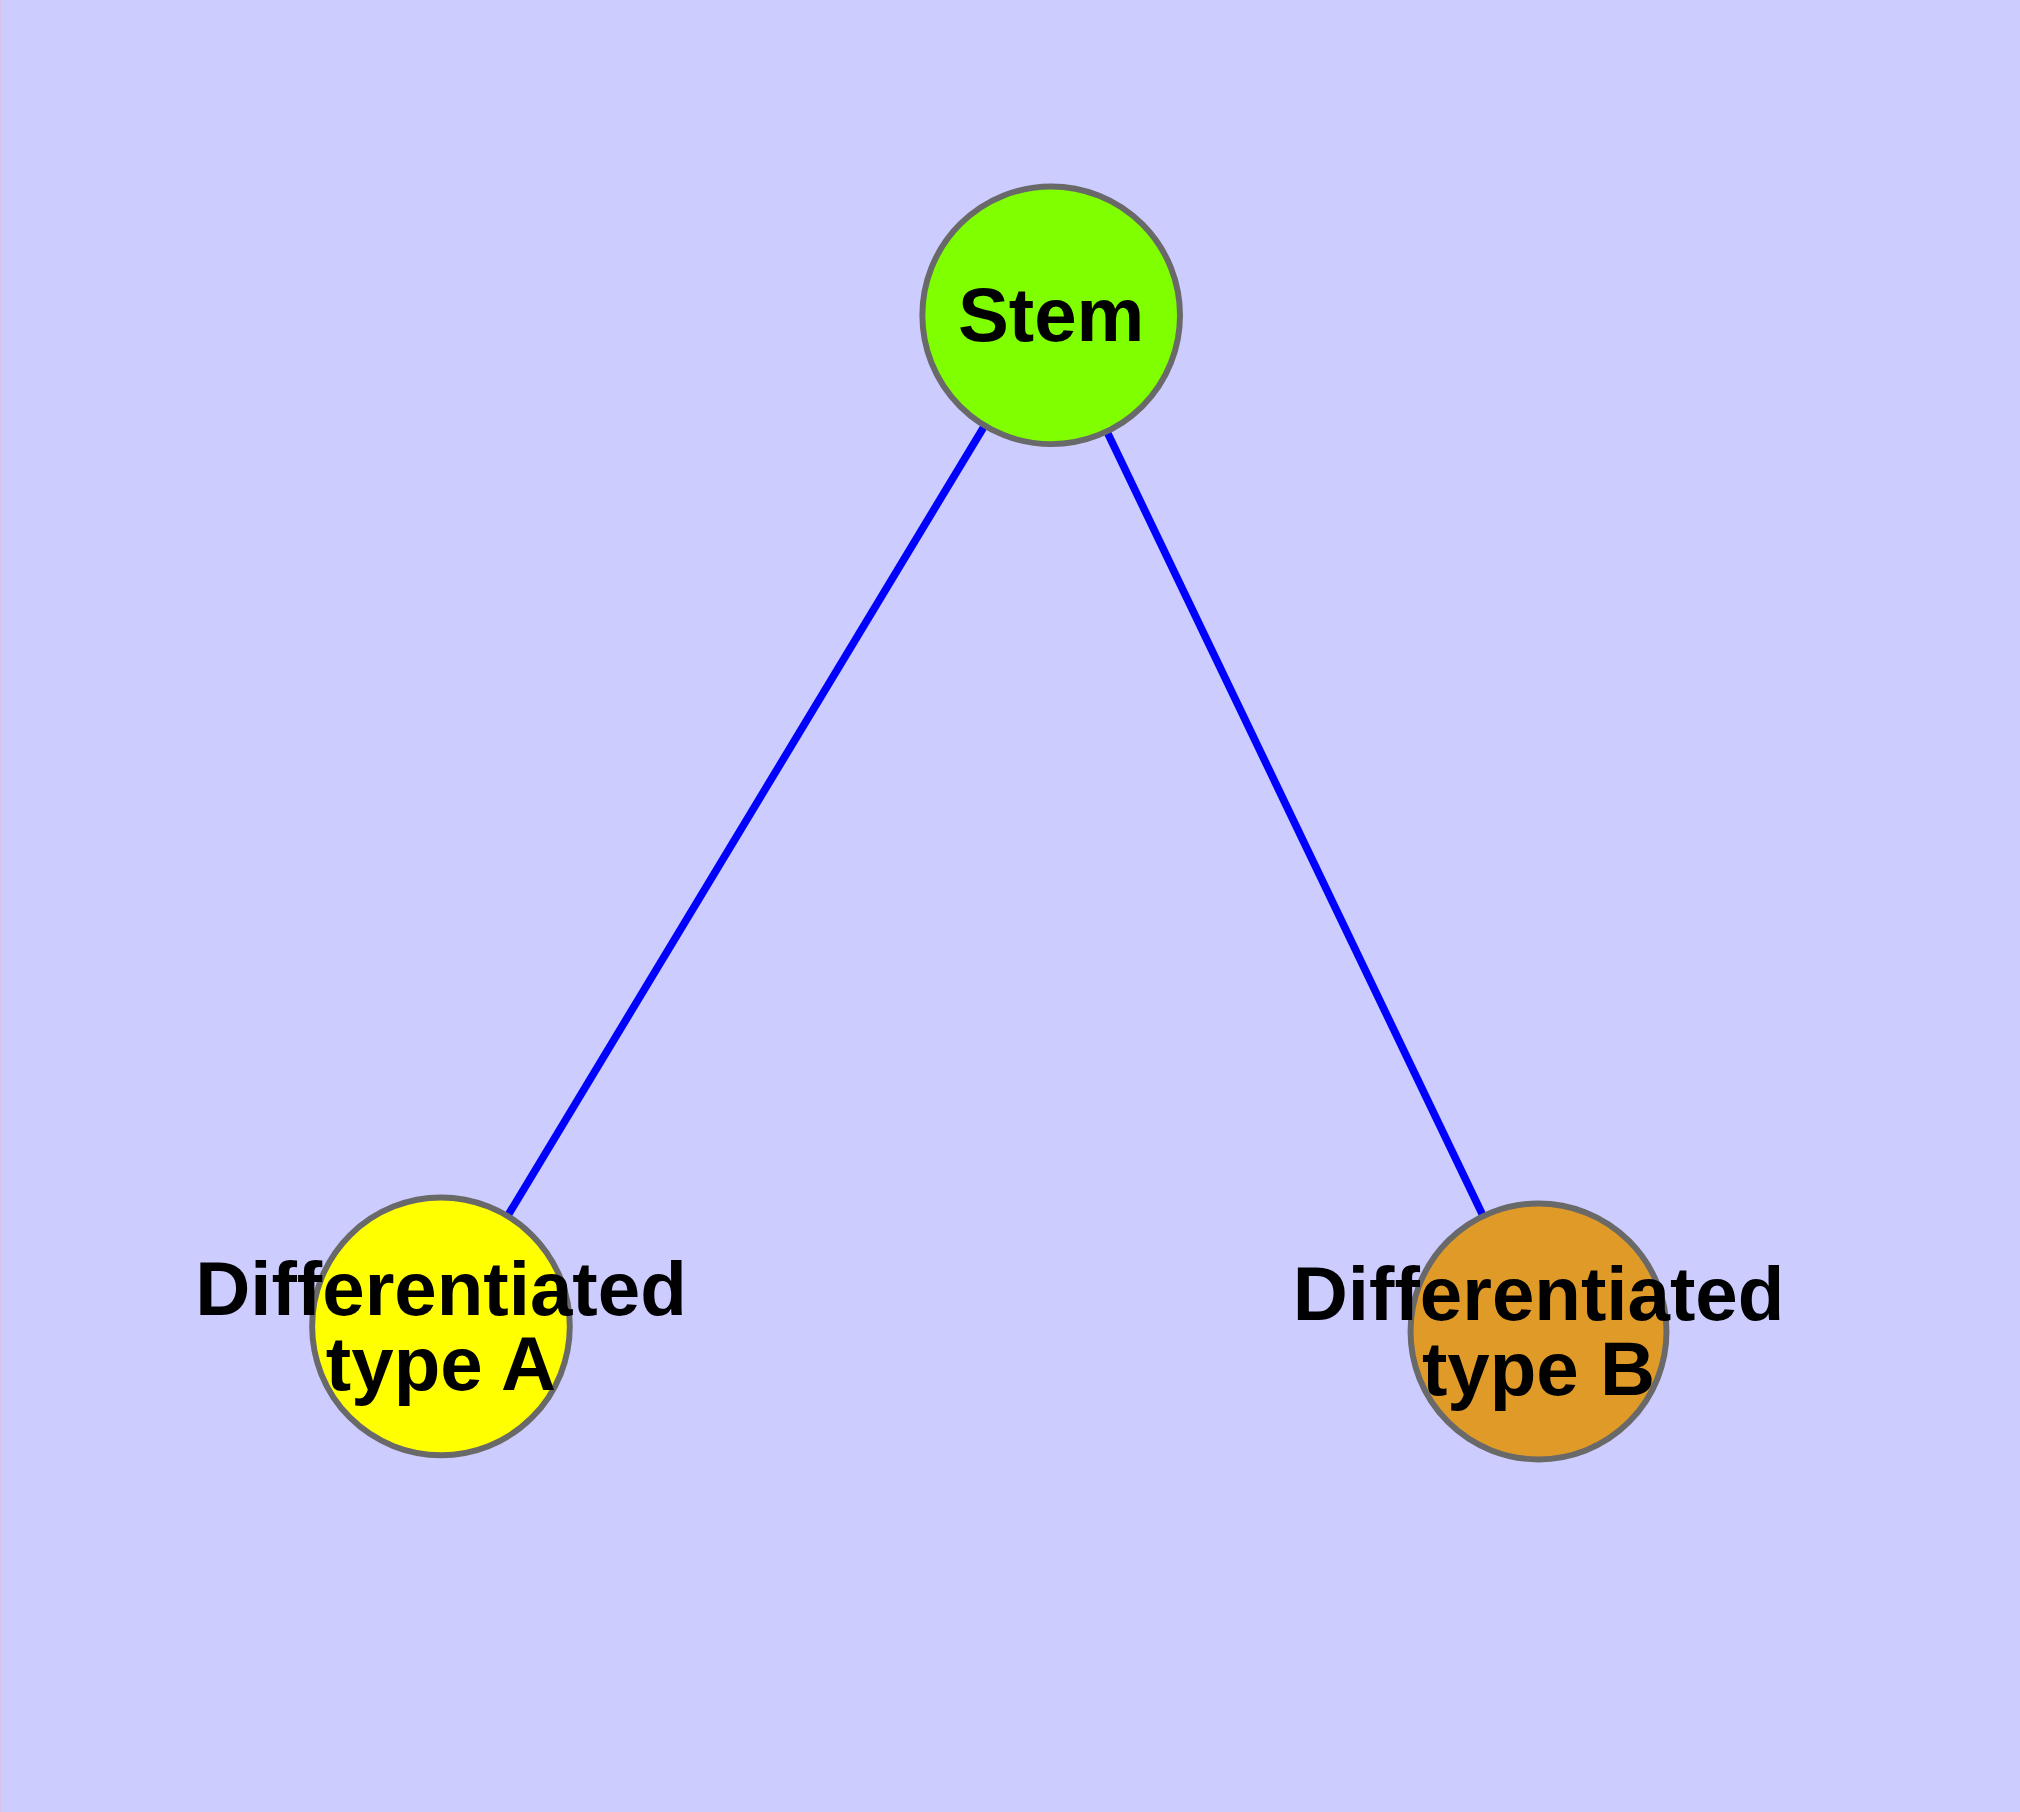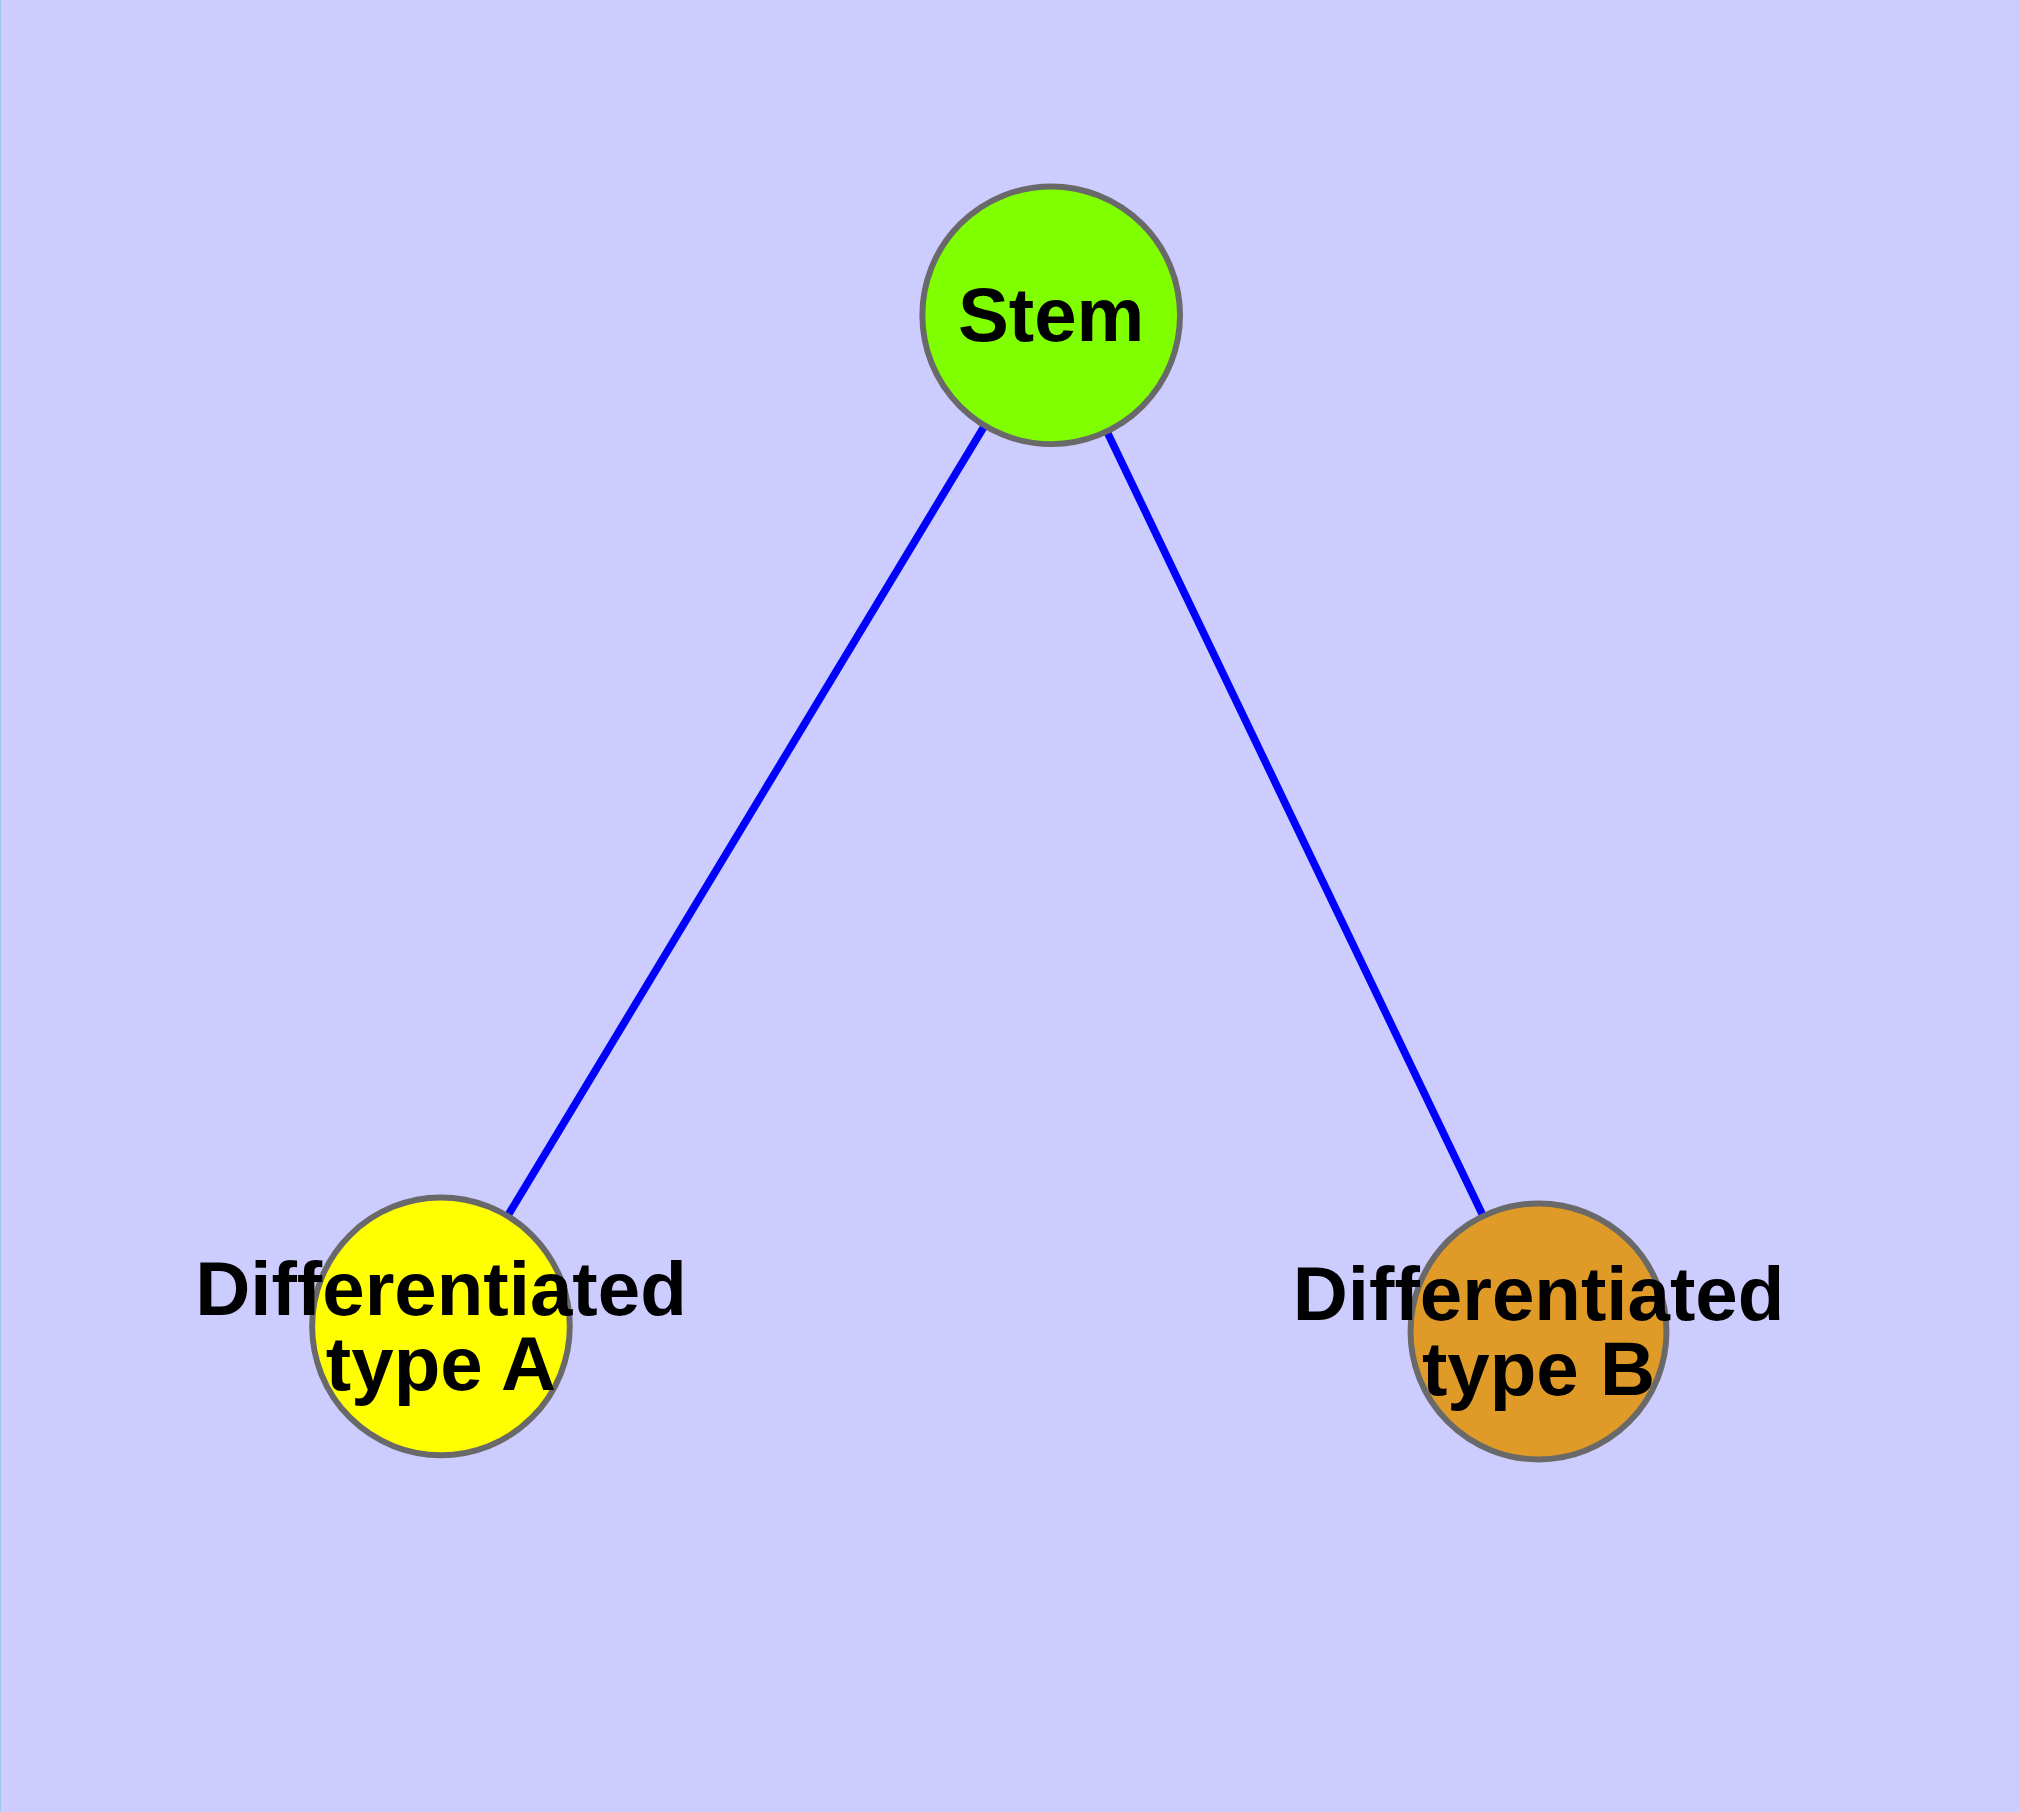--- a/index.html
+++ b/index.html
@@ -27,21 +27,21 @@
     font-family: "Liberation Sans", "DejaVu Sans", sans-serif;
     font-weight: bold;
     fill: #000000;
     text-anchor: middle;
     paint-order: normal;
   }
 </style>
 </head>
 <body>
 
-<div id="canvas" style="width: 2021px; height: 1812px; background: #14b8a6;">
+<div id="canvas" style="width: 2021px; height: 1812px; background: #fca5a5;">
   <svg id="graph-svg" viewBox="0 0 2384 2138" preserveAspectRatio="xMidYMid meet" style="width: 2021px; height: 1812px;">
 
     <rect id="bg-rect" x="0" y="0" width="2384" height="2138" fill="#CCCCFF"></rect>
 
     <g id="edges-group">
         <line x1="1163.5268727932112" y1="498.71172327458214" x2="596.4731272067888" y2="1438.2882767254177" stroke="#0000FF" stroke-width="9" stroke-linecap="butt"></line>
         <line x1="1303.9971559140397" y1="505.4479825059716" x2="1751.4352573015956" y2="1438.4536930515012" stroke="#0000FF" stroke-width="9" stroke-linecap="butt"></line>
       </g>
 
     <g id="nodes-group">

